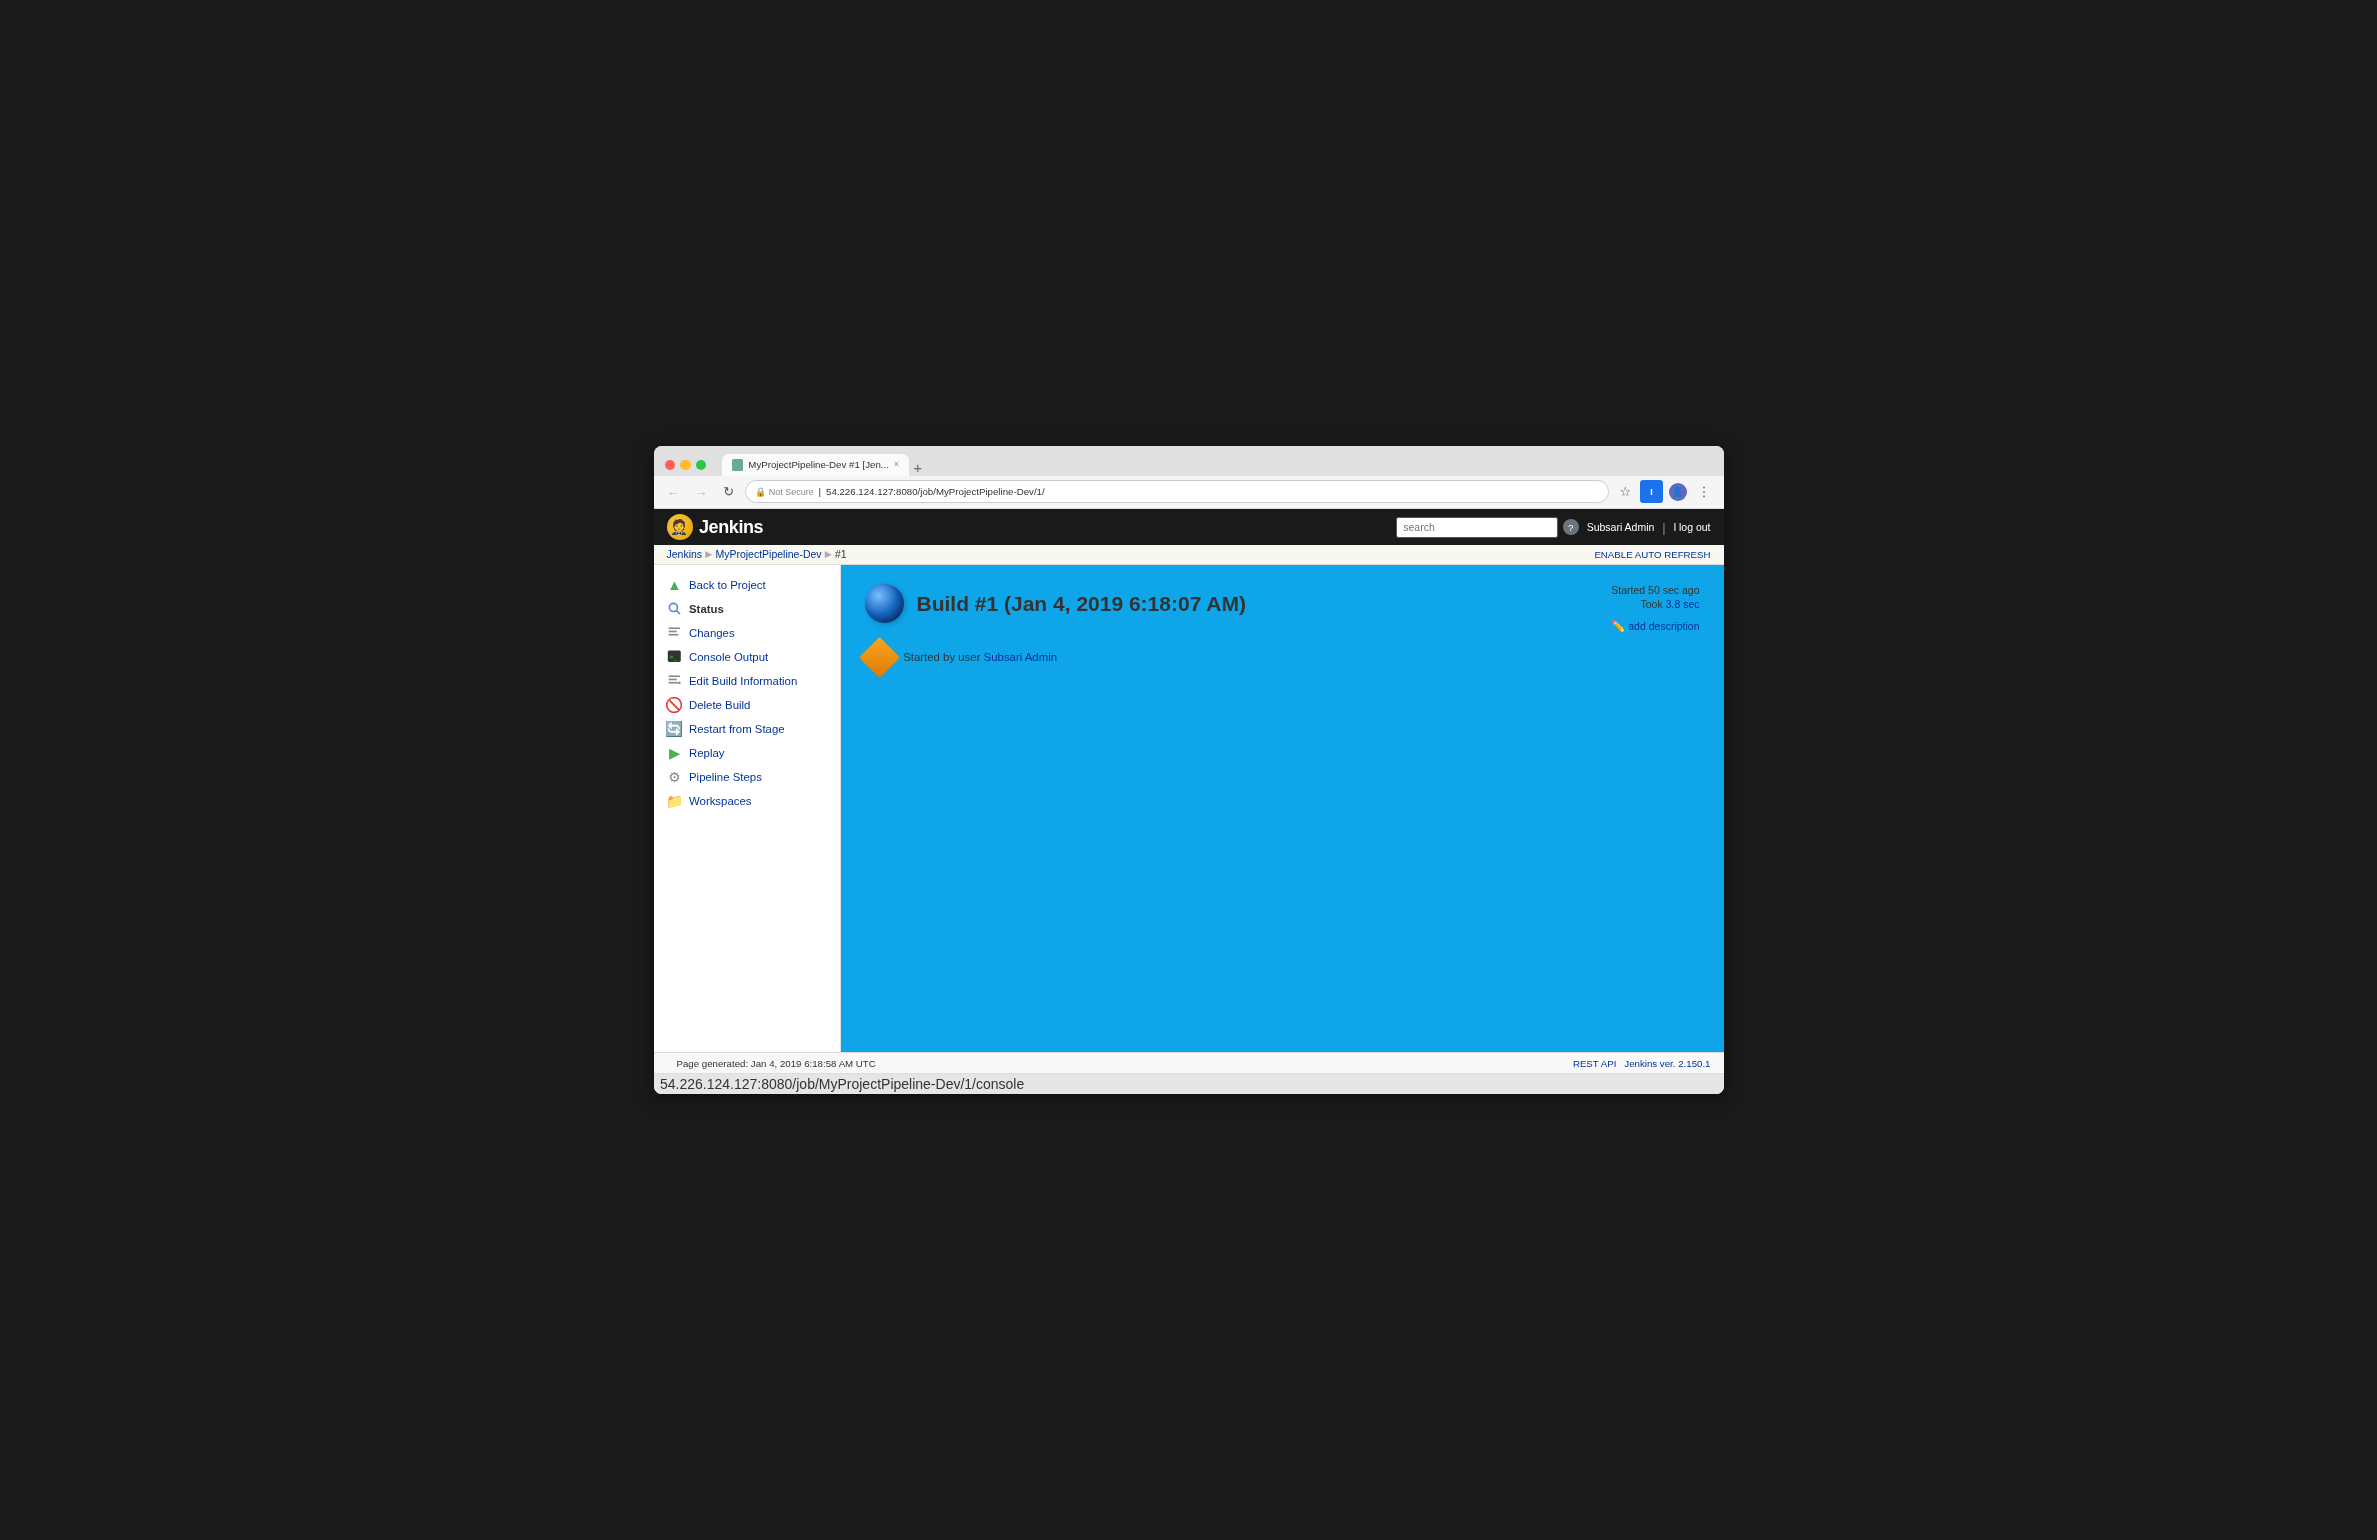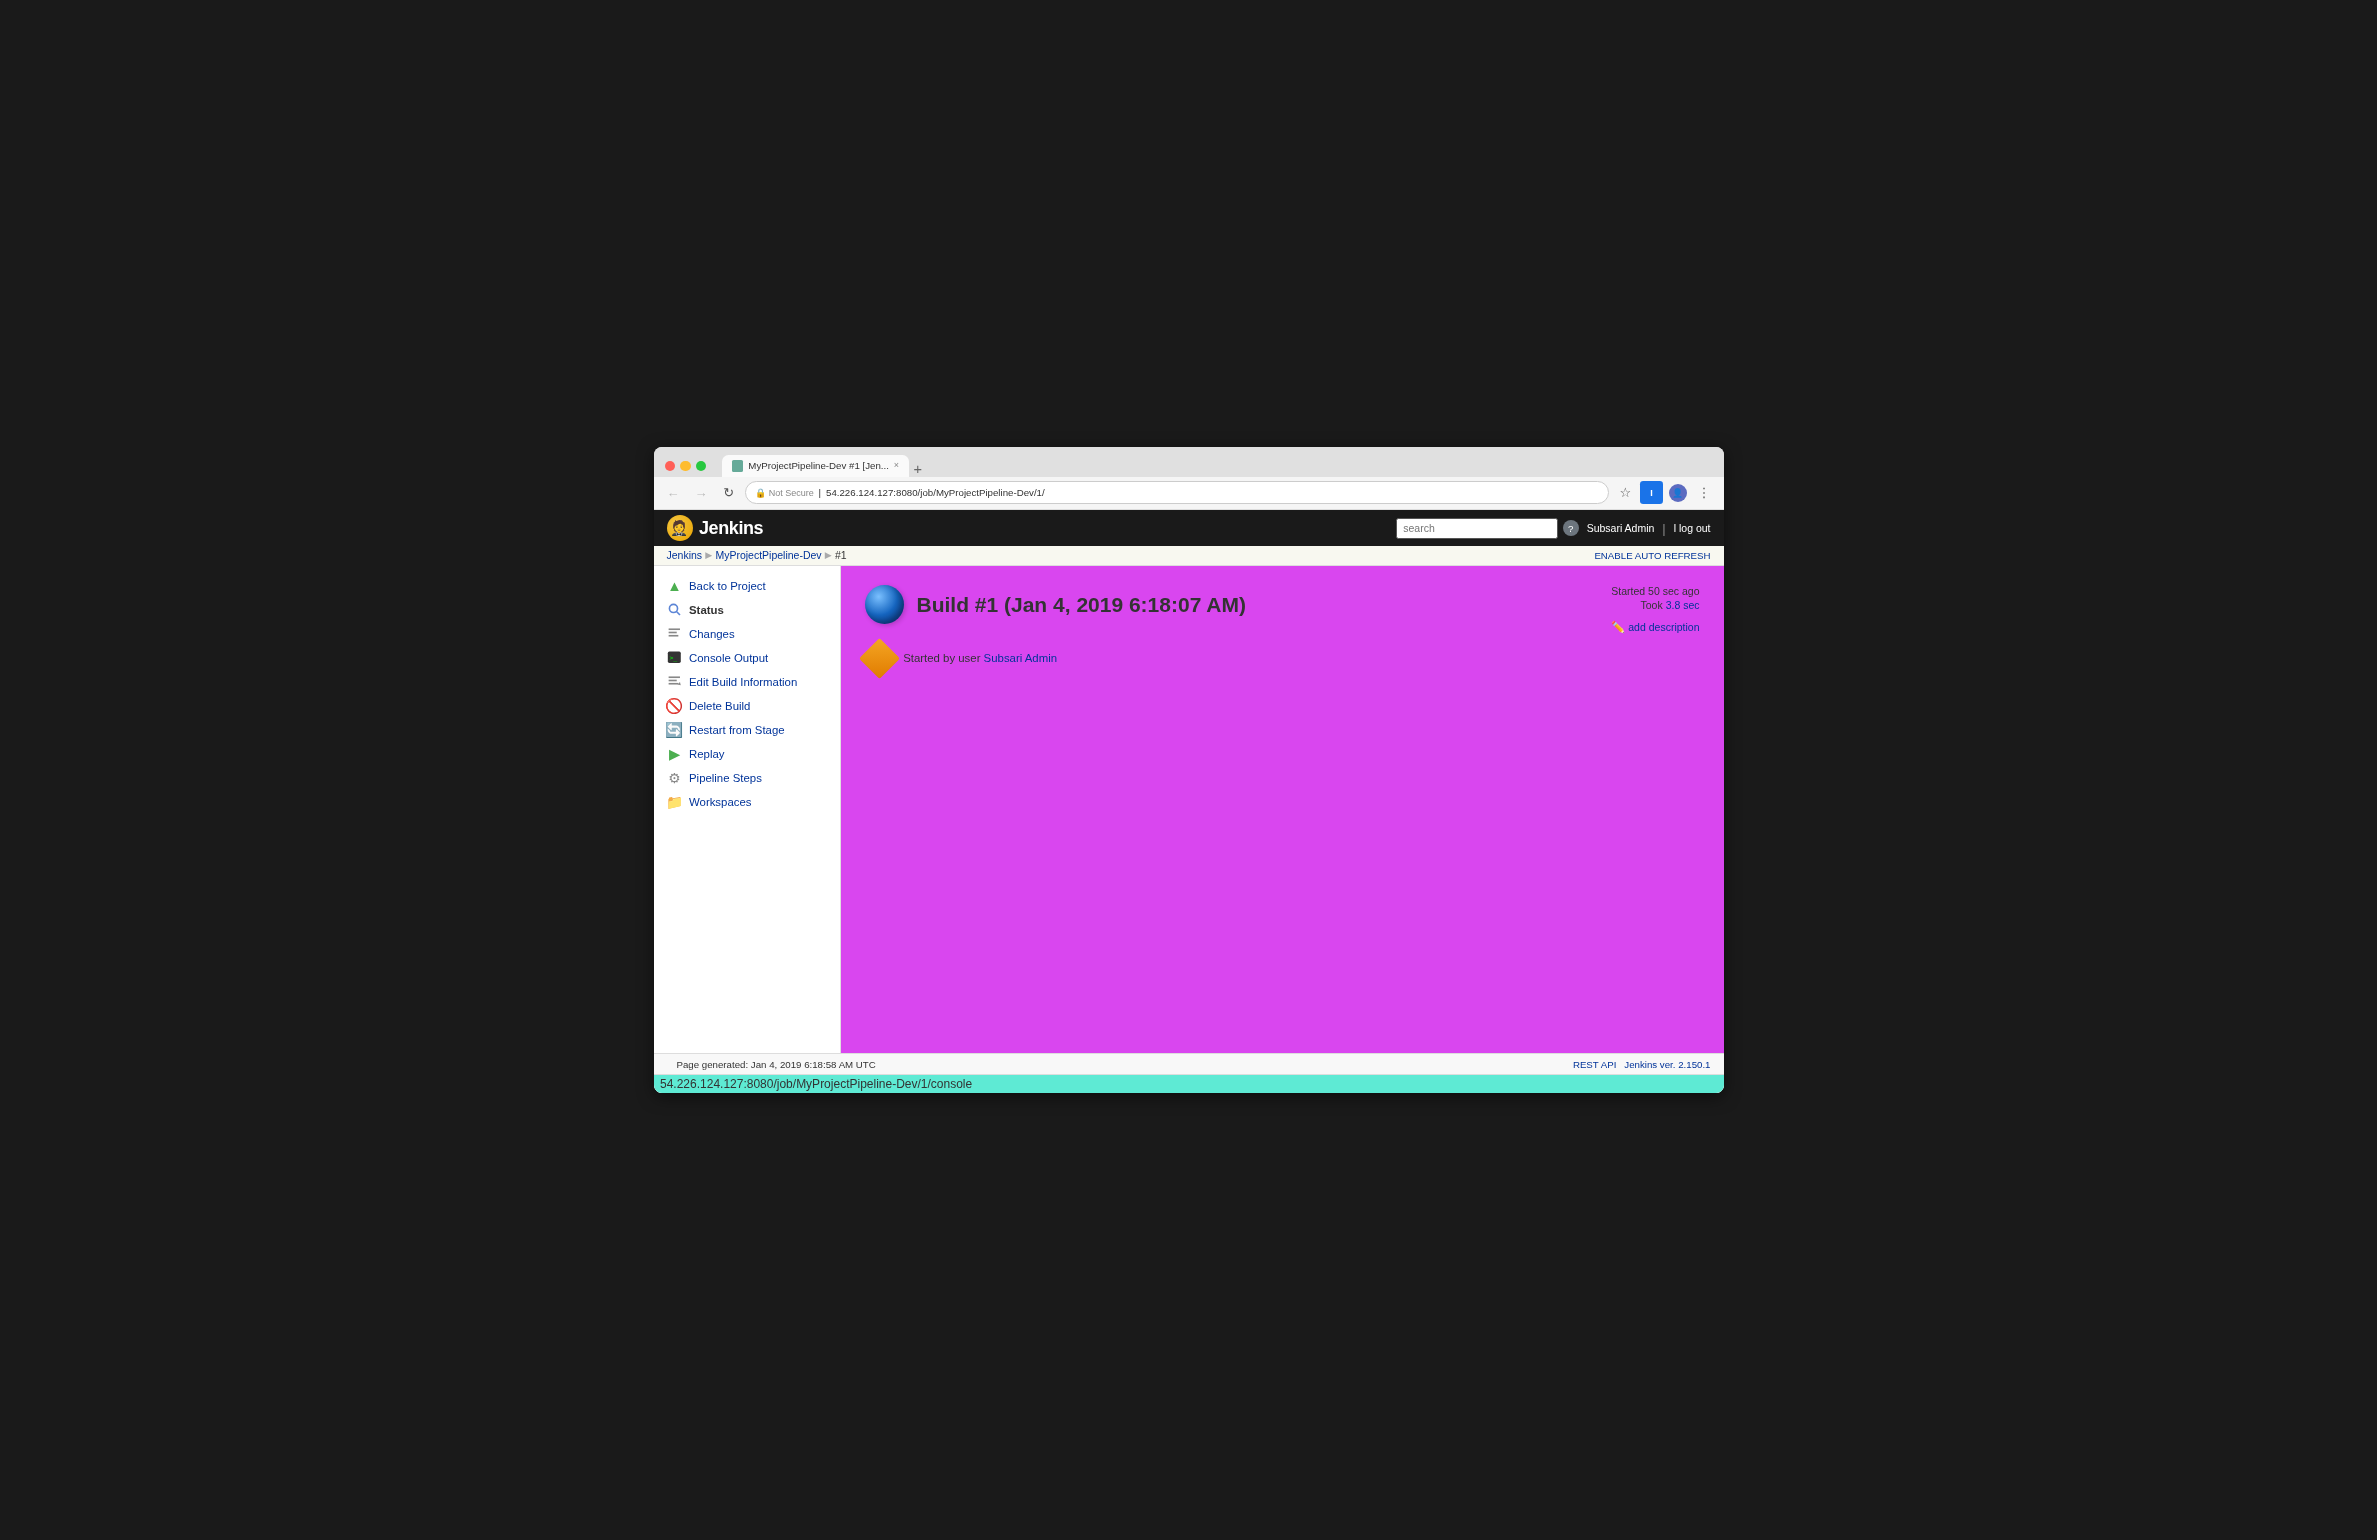--- a/index.html
+++ b/index.html
@@ -171,21 +171,21 @@
       display: flex; align-items: center; justify-content: center;
       font-size: 13px;
     }
 
     
     .icon-back-project { color: #4caf50; font-size: 14.6px; }
 
     .jenkins-content {
       flex: 1;
       padding: 19.5px 24px;
-      background: #d946ef;
+      background: #0ea5e9;
       position: relative;
     }
 
     .build-header { display: flex; align-items: center; gap: 13px; margin-bottom: 19.5px; }
     .build-sphere {
       width: 39px; height: 39px;
       background: radial-gradient(circle at 35% 30%, #7ac0ff, #1565c0, #0a3080);
       border-radius: 50%;
       box-shadow: inset -3.2px -3.2px 6.5px rgba(0,0,0,0.3), 1.6px 1.6px 4.9px rgba(0,0,0,0.2);
       flex-shrink: 0;
@@ -225,23 +225,23 @@
       justify-content: space-between;
       font-size: 9.7px;
       color: #666;
     }
     .footer-left { color: #333; font-size: 9.7px; margin-left: 10px; }
     .footer-right { display: flex; gap: 8px; align-items: center; }
     .footer-link { color: #003399; text-decoration: none; font-size: 9.7px; }
 
     
     .status-bar {
-      background: #5eead4;
+      background: #e5e5e5;
       padding: 1.6px 6.5px;
-      font-size: 12px;
+      font-size: 14px;
       color: #333;
       border-top: 0.8px solid #ddd;
     }
   </style>
 </head>
 <body>
 
 <div class="browser-window">
 
   <div class="browser-titlebar">

